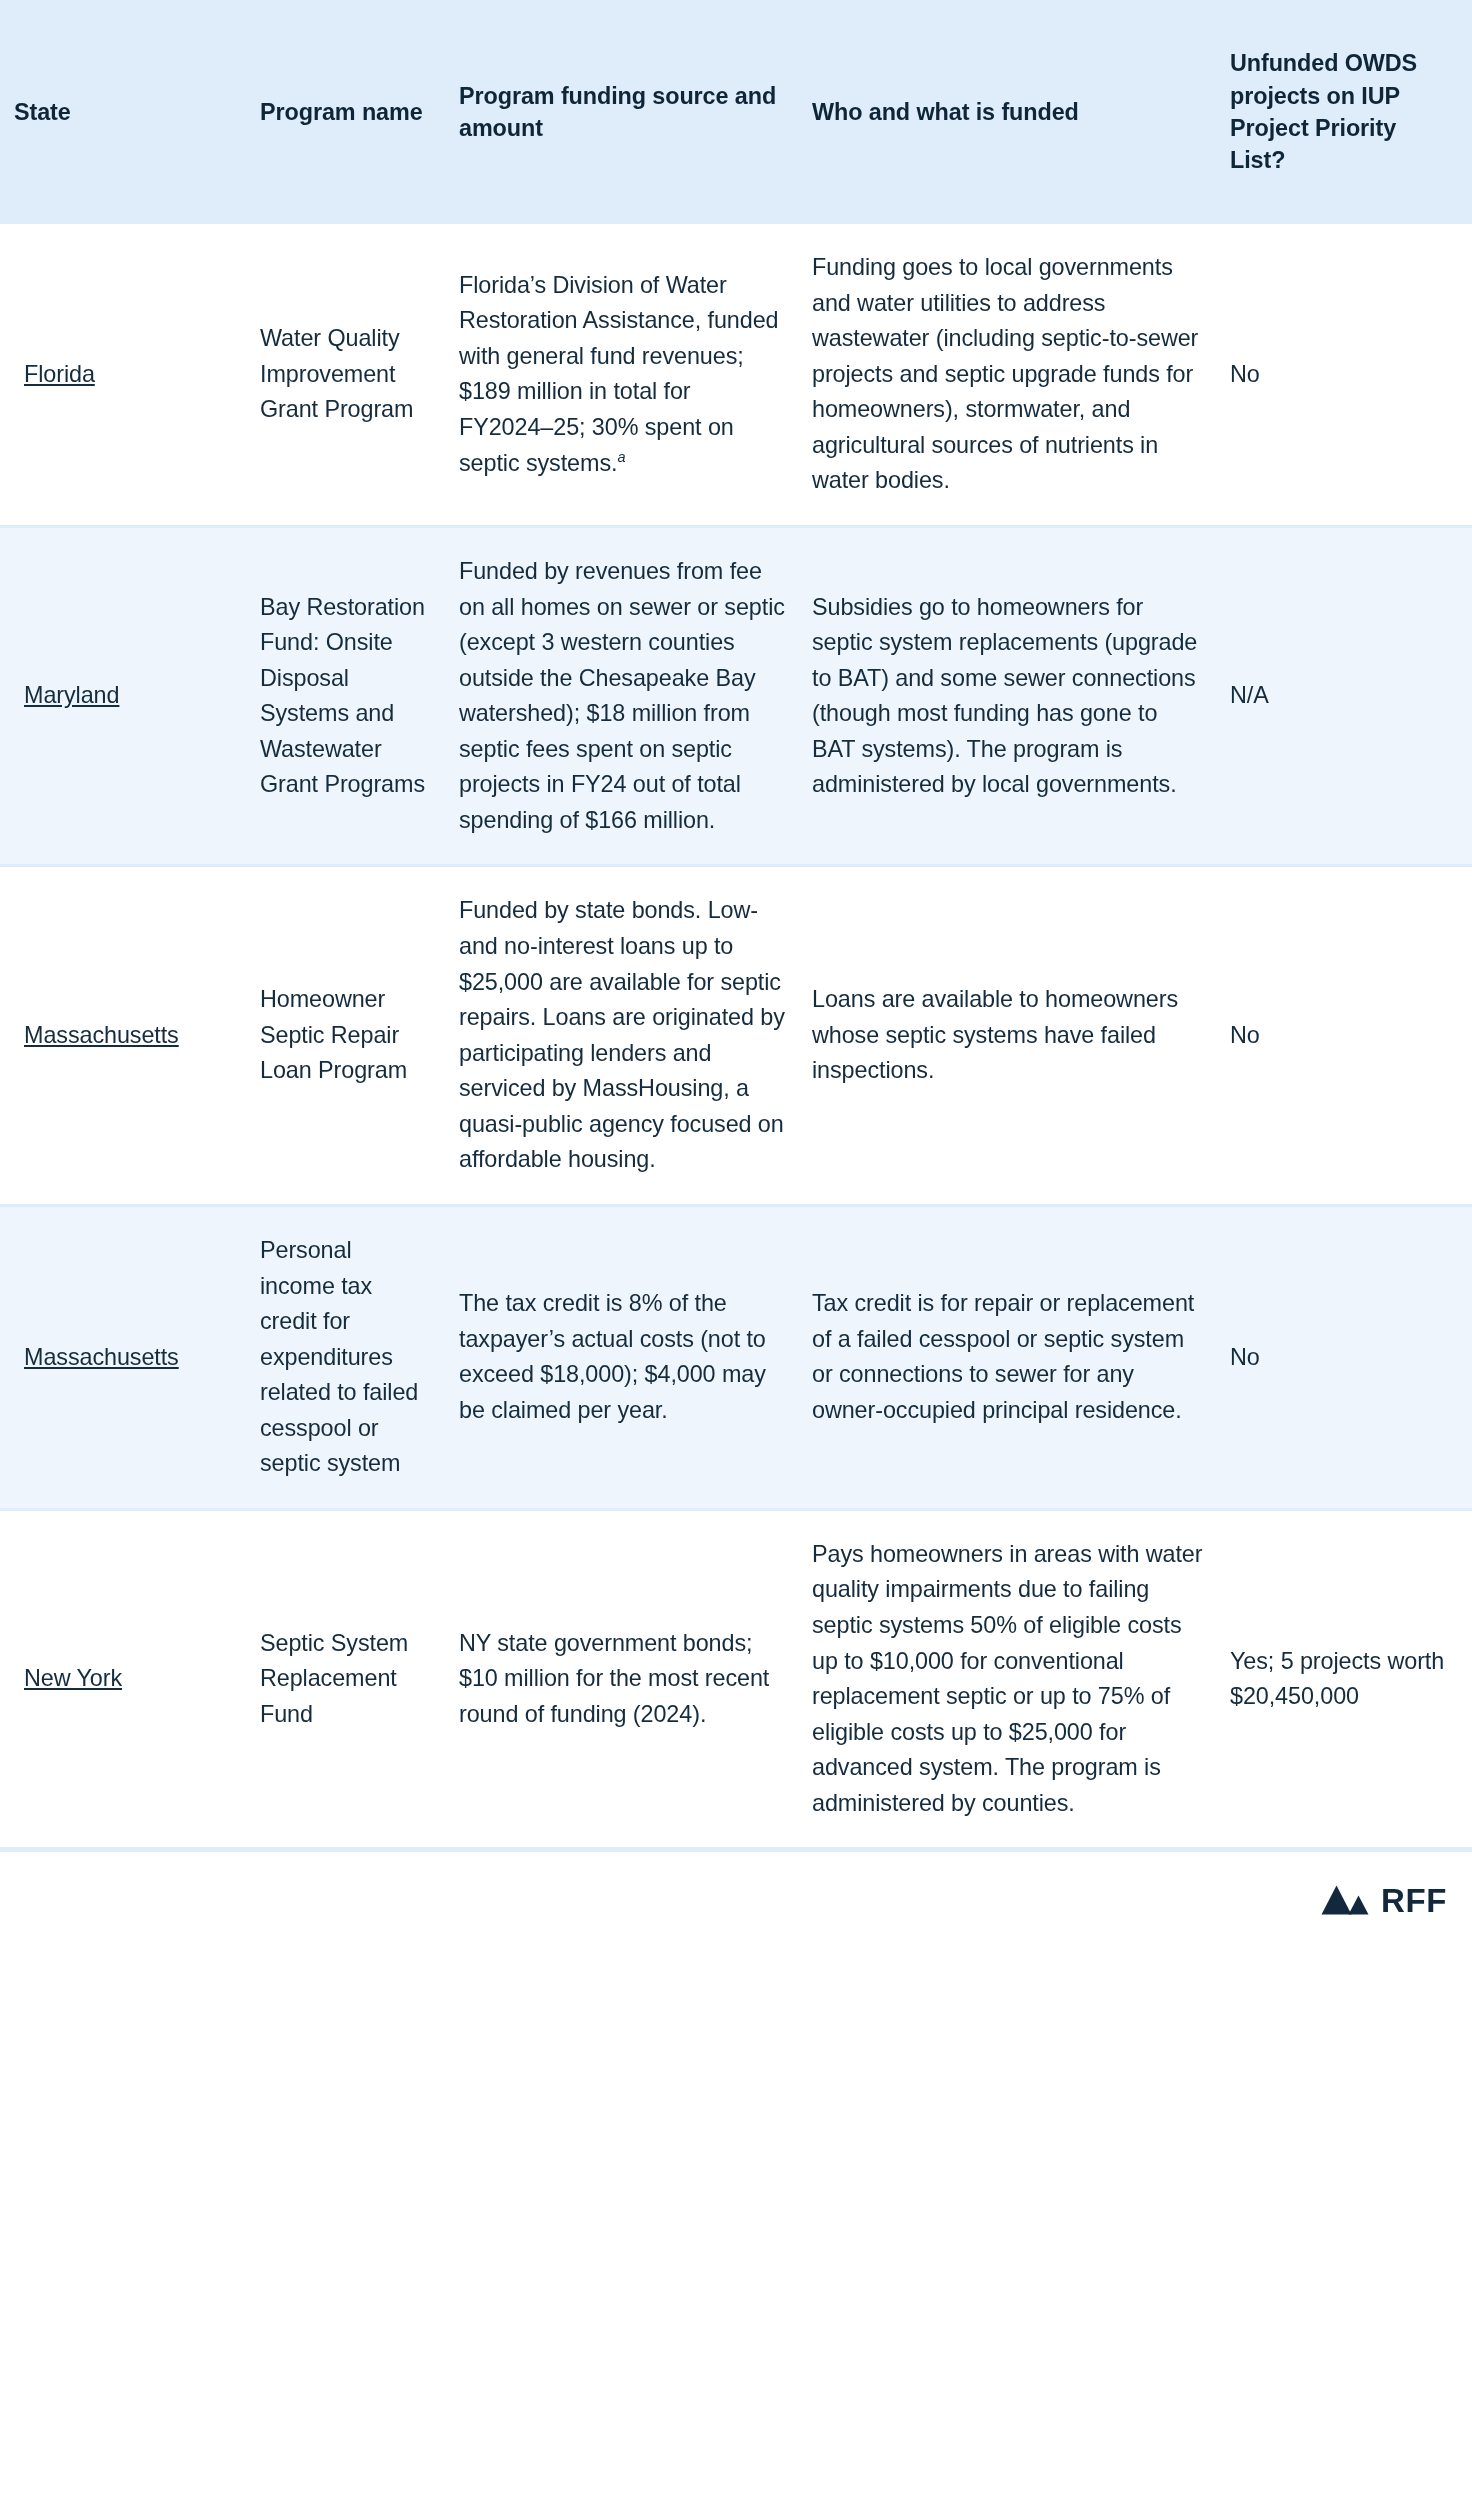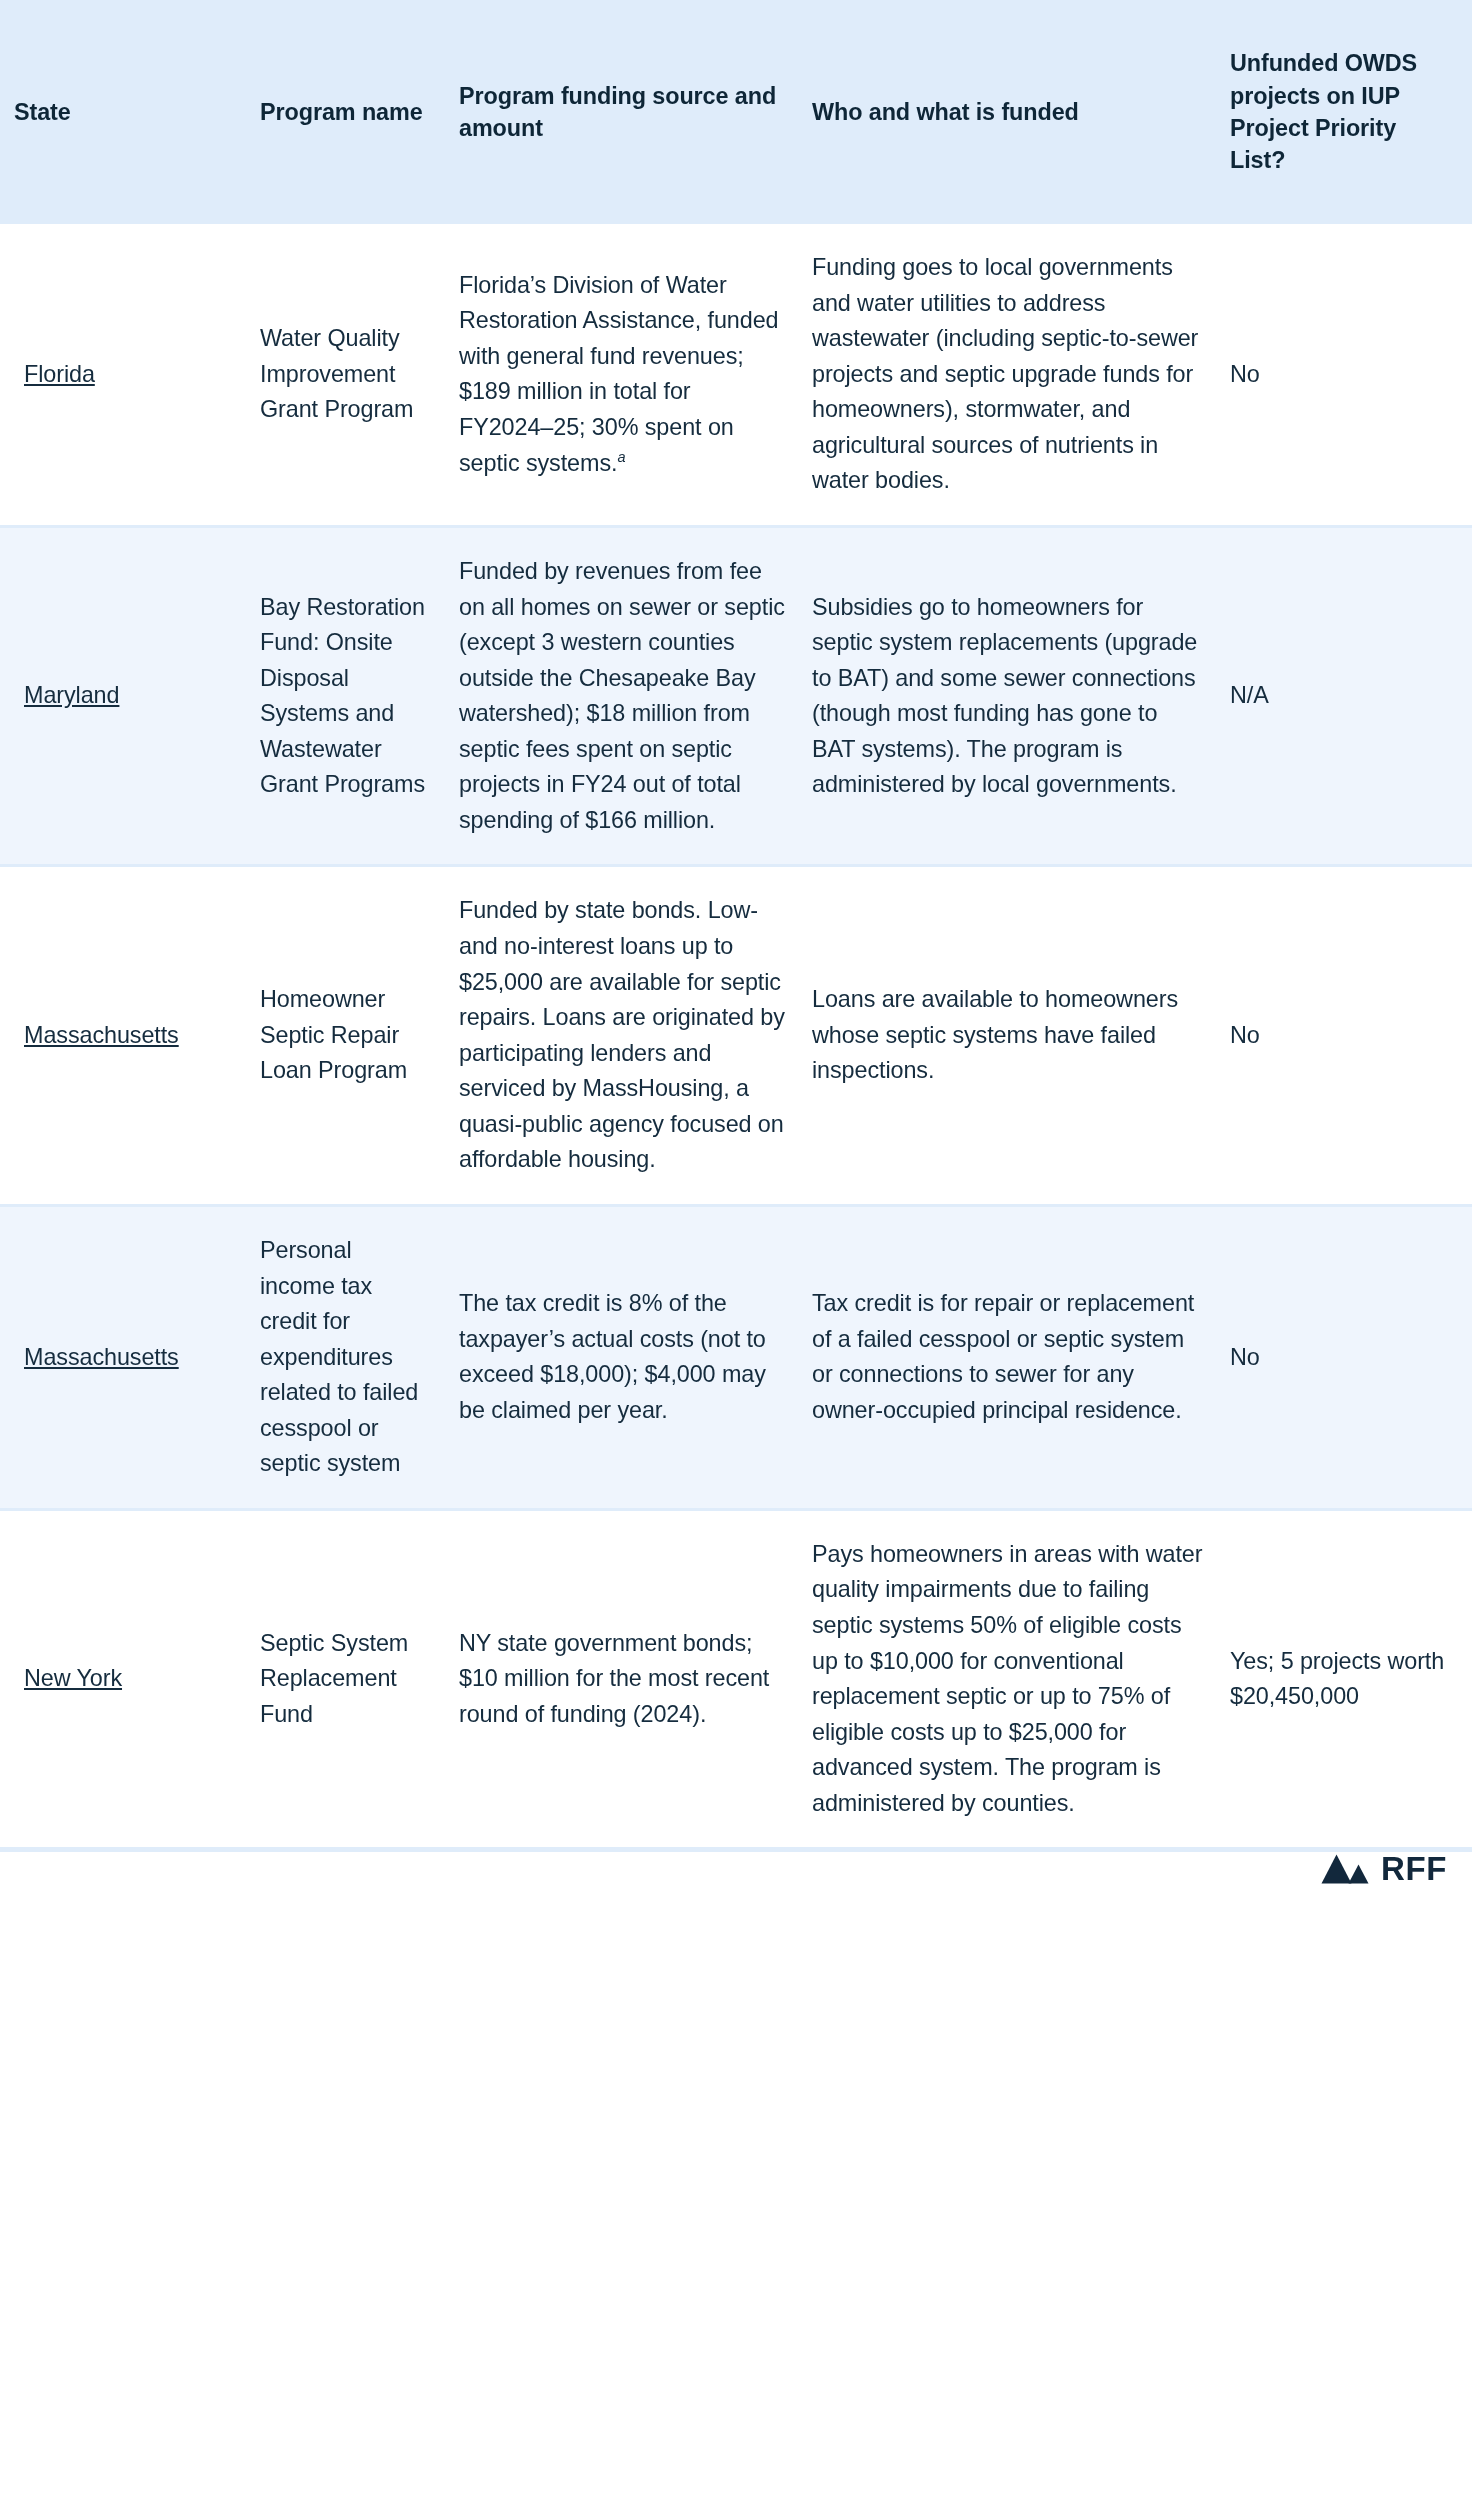--- a/index.html
+++ b/index.html
@@ -89,21 +89,21 @@
     line-height: 0;
   }
 
   
   .footer-band {
     width: 1473px;
     height: 101px;
     box-sizing: border-box;
     border-top: 5px solid #dfecfa;
     display: flex;
-    align-items: flex-start;
+    align-items: center;
     justify-content: flex-end;
     padding-right: 26px;
     background: #ffffff;
   }
   .brand {
     display: flex;
     align-items: center;
     gap: 11px;
   }
   .brand-mark {

